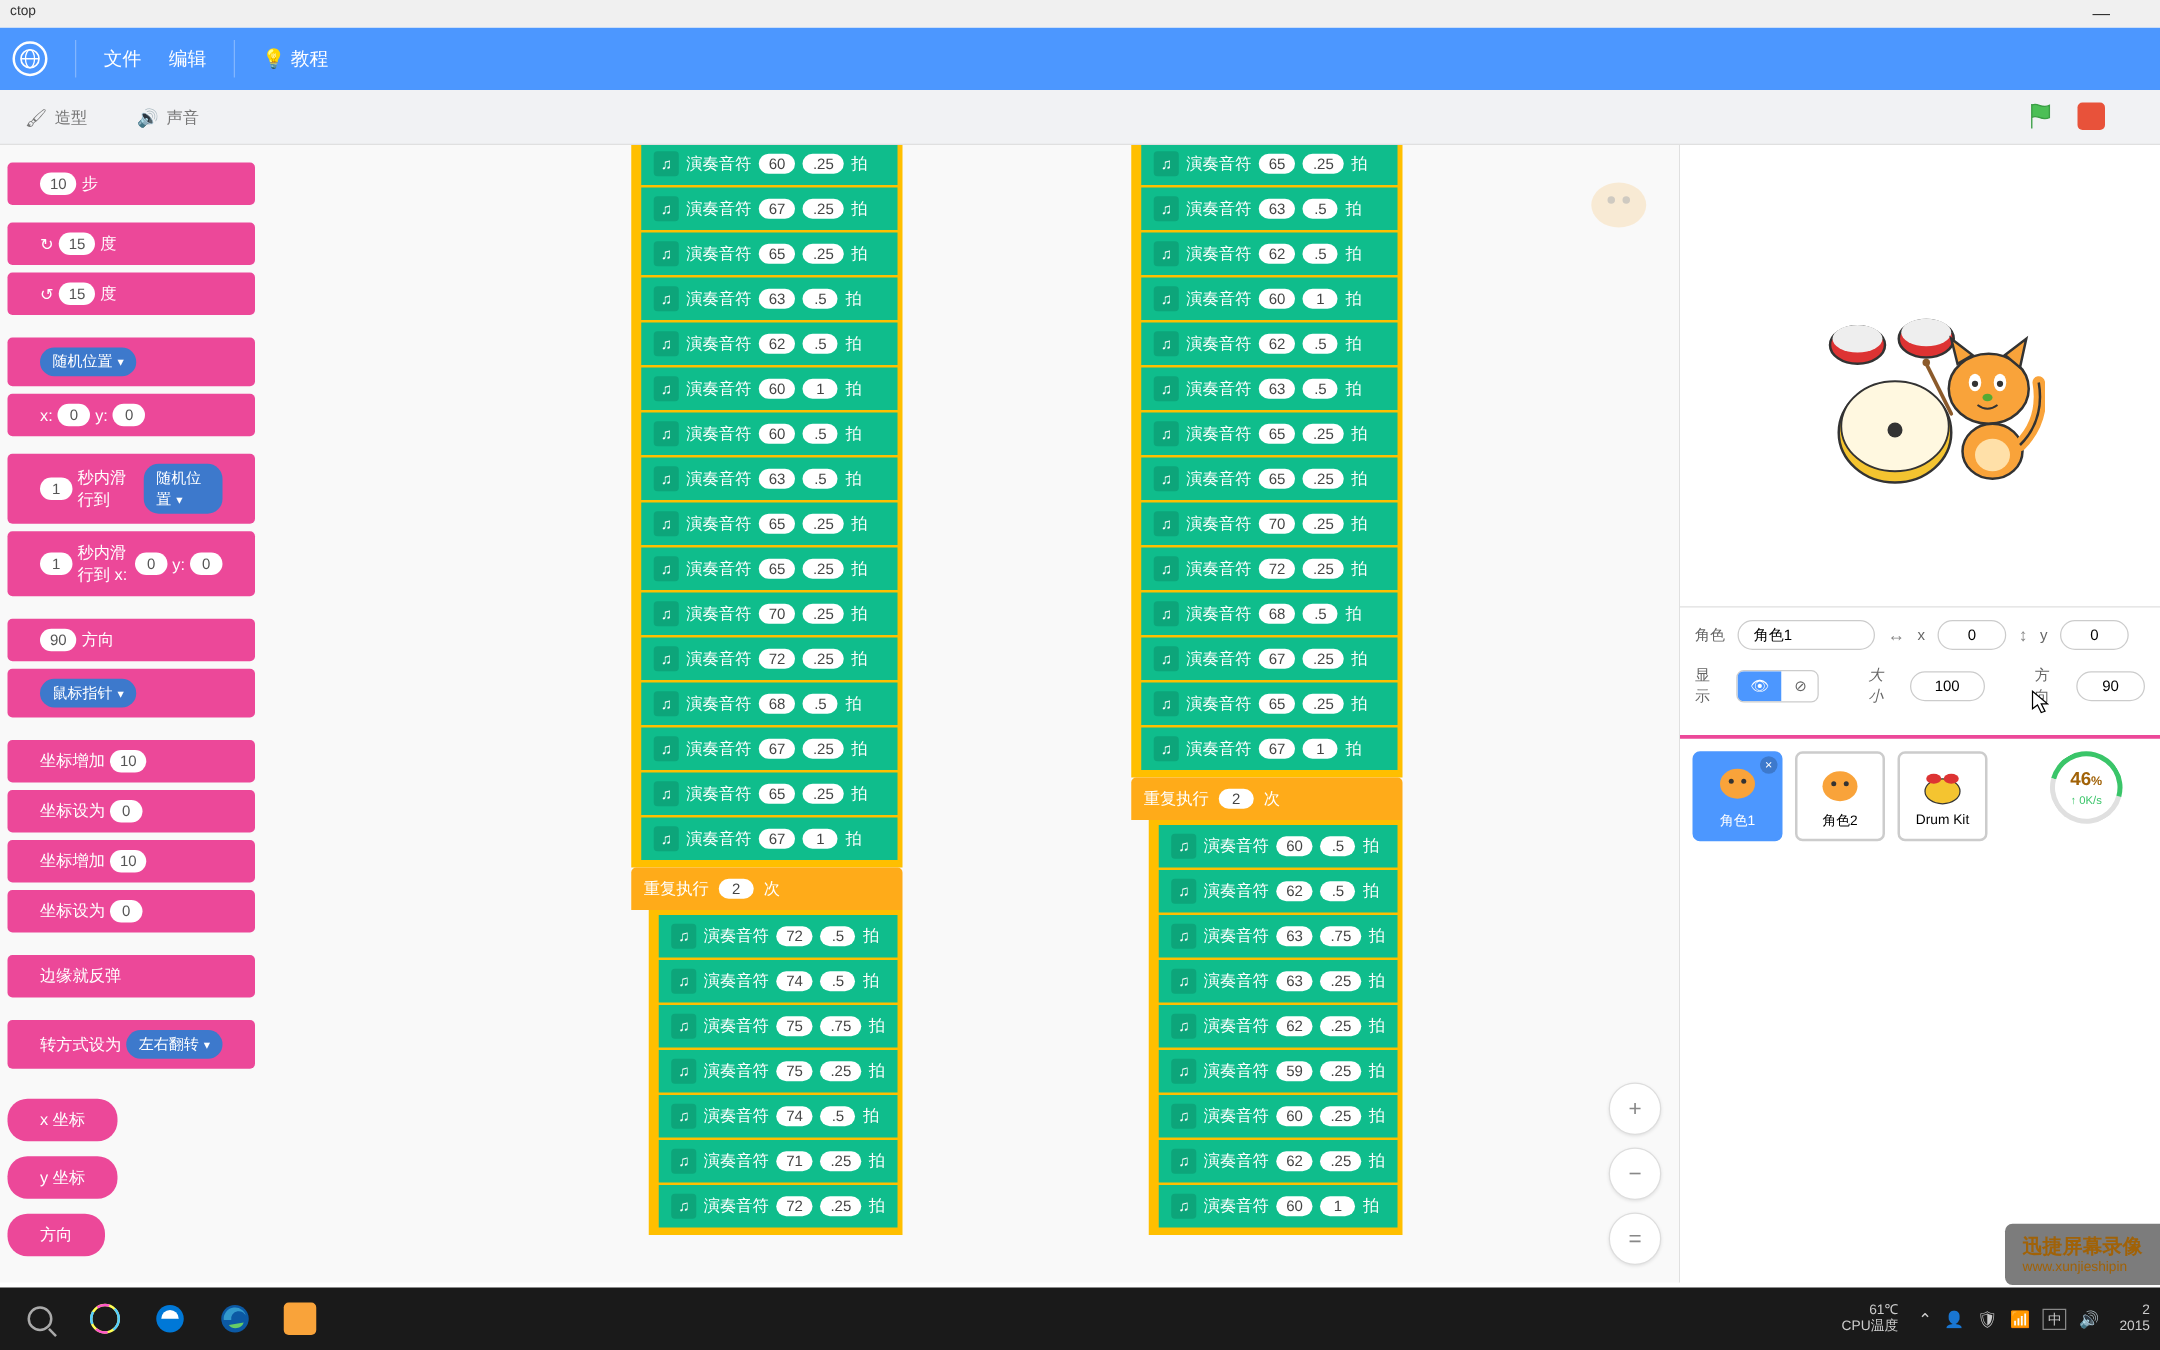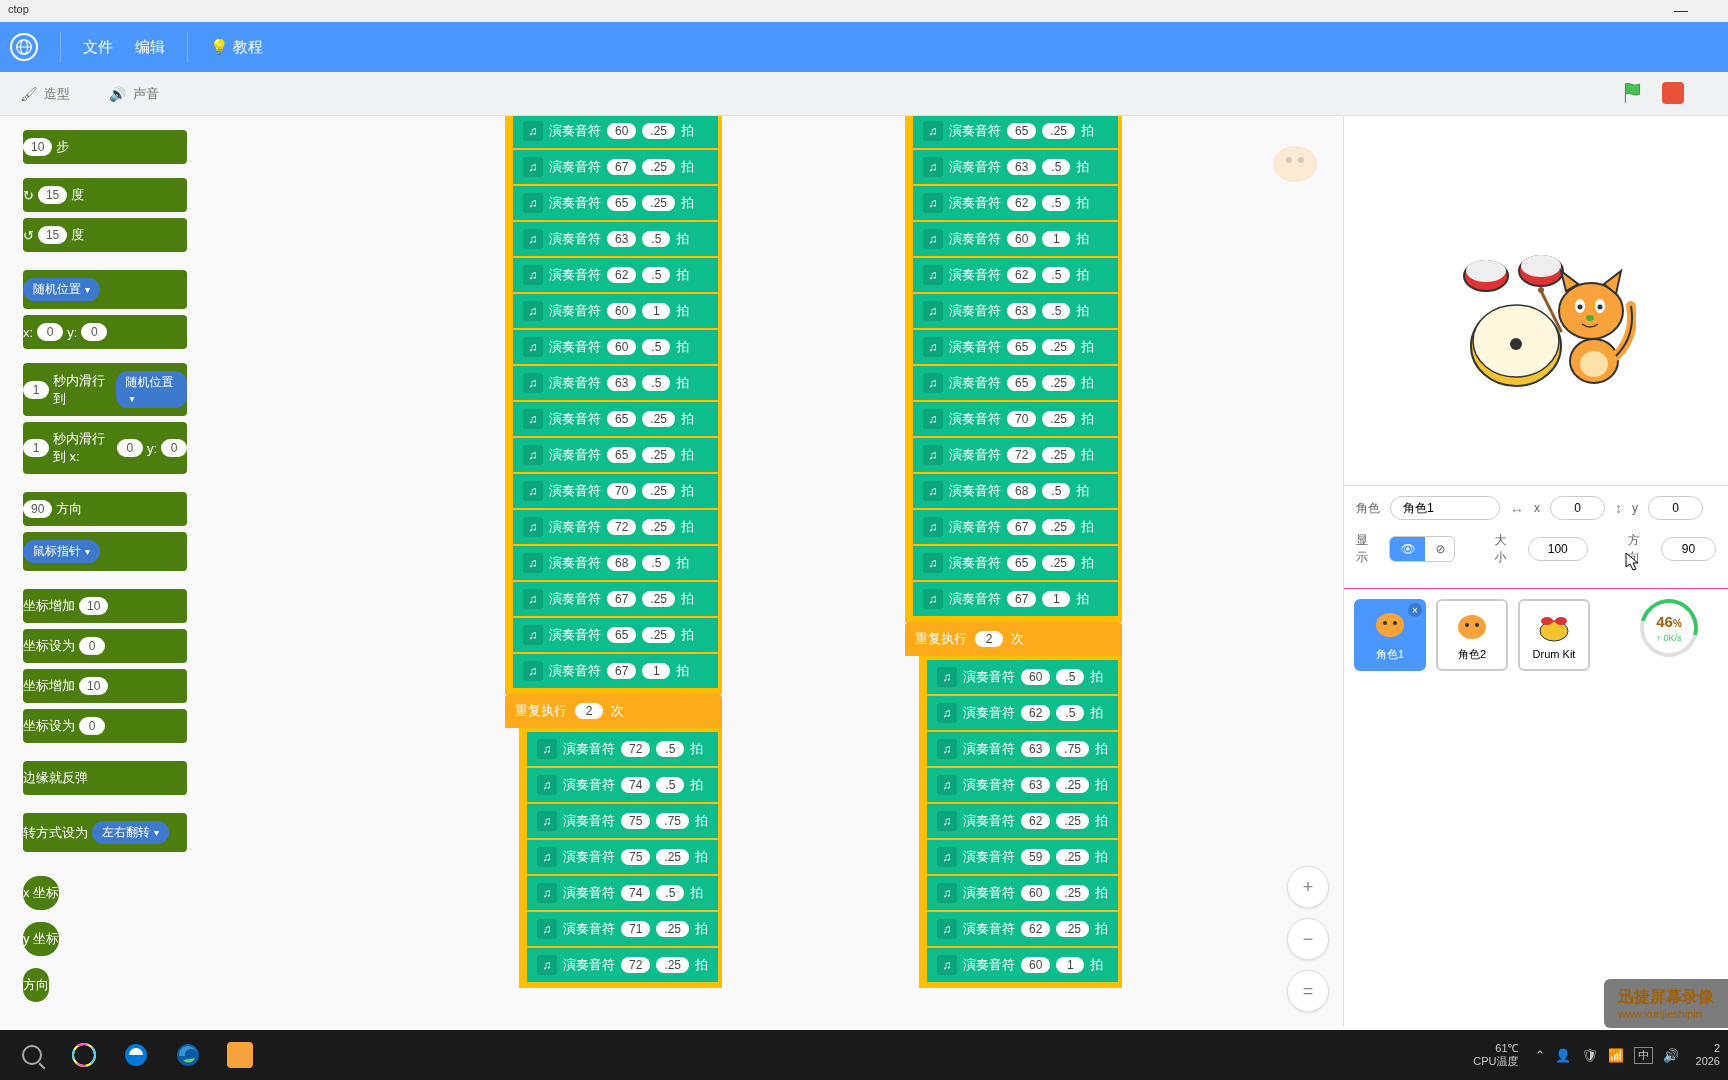--- a/index.html
+++ b/index.html
@@ -24,21 +24,21 @@
 .stopbtn { position: absolute; right: 44px; top: 10px; width: 22px; height: 22px; background: #e8523a; border-radius: 4px; cursor: pointer; }
 .greenflag svg { width: 26px; height: 26px; }
 
 
 .main { display: flex; height: 910px; }
 .scripts-area { flex: 1; position: relative; background: #f9f9f9; overflow: hidden; }
 .palette { width: 210px; background: #f9f9f9; padding: 8px 4px; overflow: hidden; position: absolute; left: 0; top: 0; height: 100%; }
 .workspace { position: absolute; left: 215px; right: 0; top: 0; bottom: 0; background: #f9f9f9; }
 
 
-.mblock { background: #4d7c0f; color: #fff; border-radius: 4px; padding: 8px 0; margin: 6px 19px; font-size: 13px; display: flex; align-items: center; gap: 4px; cursor: grab; position: relative; }
+.mblock { background: #ec4899; color: #fff; border-radius: 4px; padding: 8px 26px; margin: 6px 2px; font-size: 13px; display: flex; align-items: center; gap: 4px; cursor: grab; position: relative; }
 .mblock.round { border-radius: 16px; }
 .pill { background: #fff; color: #555; border-radius: 12px; padding: 2px 8px; font-size: 12px; min-width: 26px; text-align: center; display: inline-block; }
 .ddark { background: #3d79cc; color: #fff; border-radius: 12px; padding: 3px 10px; font-size: 12px; }
 .arrow::after { content: "▾"; margin-left: 4px; font-size: 10px; }
 
 
 .stack { position: absolute; }
 .cwrap { background: #ffbf00; border-radius: 6px 6px 0 0; padding: 4px 4px 4px 8px; }
 .music-block { background: #0fbd8c; color: #fff; padding: 7px 10px; margin-bottom: 2px; display: flex; align-items: center; gap: 6px; font-size: 13px; min-width: 185px; }
 .music-block .note-ic { width: 20px; height: 20px; background: #0da57a; border-radius: 3px; display: flex; align-items: center; justify-content: center; font-size: 12px; }
@@ -47,21 +47,21 @@
 .cshadow { background: #cf8b17; color: #fff; border-radius: 12px; padding: 2px 10px; font-size: 12px; }
 .cshadow.arrow::after { color: #fff; }
 
 
 .stagecol { width: 385px; background: #fff; border-left: 1px solid #e0e0e0; display: flex; flex-direction: column; }
 .stage-view { height: 370px; background: #fff; position: relative; border-bottom: 1px solid #e0e0e0; display: flex; align-items: center; justify-content: center; }
 .cat-drums { position: relative; width: 180px; height: 170px; }
 .sprite-watermark { position: absolute; top: 20px; right: 340px; opacity: 0.35; }
 
 
-.sprite-info { padding: 10px 12px; border-bottom: 1px solid #ec4899; font-size: 12px; color: #666; }
+.sprite-info { padding: 10px 12px; border-bottom: 3px solid #ec4899; font-size: 12px; color: #666; }
 .info-row { display: flex; align-items: center; gap: 10px; margin-bottom: 12px; }
 .info-input { border: 1px solid #ccc; border-radius: 14px; padding: 4px 12px; width: 90px; font-size: 12px; text-align: center; }
 .info-input.wide { width: 110px; text-align: left; }
 .toggle-grp { display: flex; border: 1px solid #ccc; border-radius: 6px; overflow: hidden; }
 .toggle-grp div { padding: 5px 10px; cursor: pointer; }
 .toggle-grp .active { background: #4c97ff; color: #fff; }
 .xy-ic { font-size: 14px; color: #888; }
 
 
 .sprite-list { padding: 10px; display: flex; gap: 10px; }
@@ -619,21 +619,21 @@
         <span class="xy-ic">↕</span>
         <span>y</span>
         <input class="info-input" style="width: 55px;" value="0">
       </div>
       <div class="info-row">
         <span>显示</span>
         <div class="toggle-grp">
           <div class="active">👁</div>
           <div>⊘</div>
         </div>
-        <span style="margin-left:30px;">大小</span>
+        <span style="margin-left:30px;font-style:italic;">大小</span>
         <input class="info-input" style="width: 60px;" value="100">
         <span style="margin-left:30px;">方向</span>
         <input class="info-input" style="width: 55px;" value="90">
       </div>
     </div>
 
     <div class="sprite-list" style="position:relative;">
       <div class="sprite-item selected">
         <div class="close">×</div>
         <div class="sprite-thumb">
@@ -721,16 +721,16 @@
     <div class="tb-tray">
       <span>⌃</span>
       <span>👤</span>
       <span>🛡</span>
       <span>📶</span>
       <span style="border:1px solid #888;padding:0 3px;font-size:11px;">中</span>
       <span>🔊</span>
     </div>
     <div class="tb-clock">
         <div>2</div>
-        <div>2026</div>
+        <div>2015</div>
       </div>
   </div>
 </div>
 
 </body></html>

